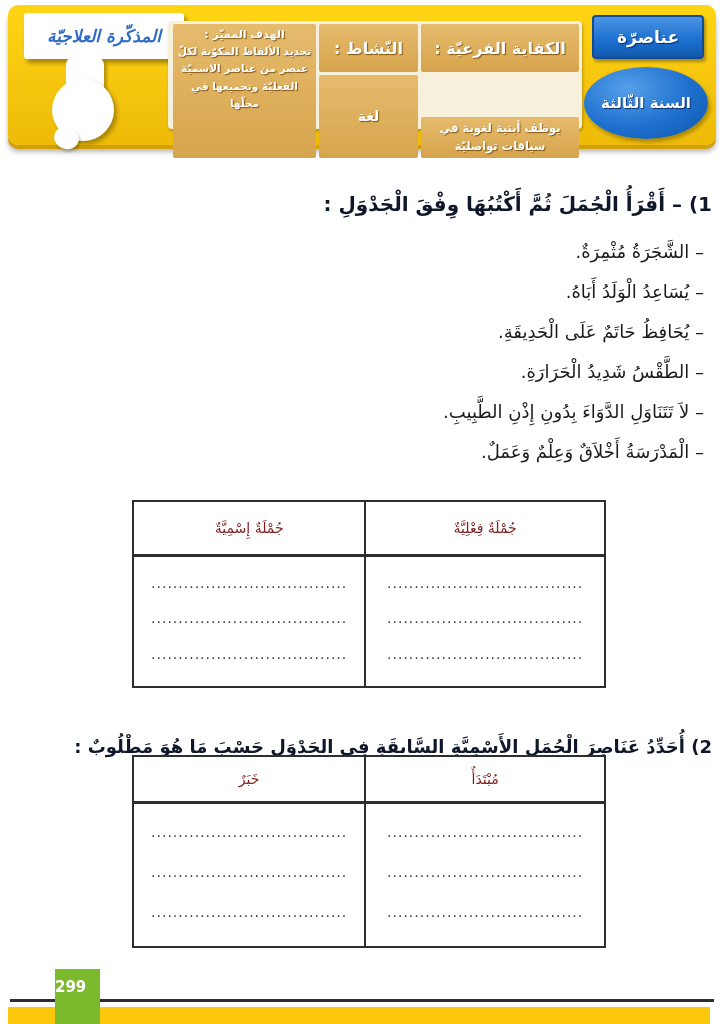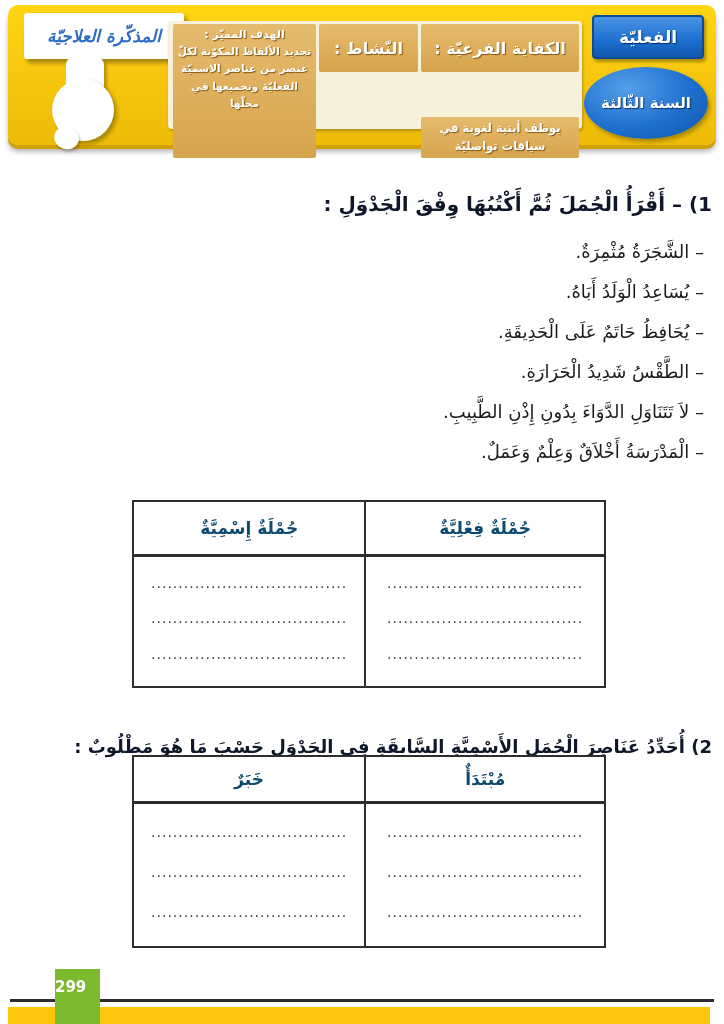--- a/index.html
+++ b/index.html
@@ -70,21 +70,21 @@
   .sentence{white-space:nowrap;}
   
   .answer-table{position:absolute;left:132px;width:474px;border:2px solid #2e2e2e;
     direction:rtl;display:flex;flex-direction:column;box-sizing:border-box;background:#fff;}
   .t1{top:500px;height:188px;}
   .t2{top:755px;height:193px;}
   .thead{display:flex;border-bottom:3px solid #2e2e2e;}
   .t1 .thead{height:52px;}
   .t2 .thead{height:44px;}
   .th{display:flex;align-items:center;justify-content:center;
-    font-size:17px;font-weight:bold;color:#0c4a6e;}
+    font-size:14px;font-weight:normal;color:#7f1d1d;}
   .col-r{width:51%;border-left:2px solid #2e2e2e;box-sizing:border-box;}
   .col-l{width:49%;}
   .tbody{flex:1;display:flex;}
   .bodycol{display:flex;flex-direction:column;justify-content:space-around;
     padding:8px 0 14px 0;box-sizing:border-box;}
   .dots{color:#3a3a3a;font-size:14px;letter-spacing:1px;text-align:center;
     white-space:nowrap;overflow:hidden;height:18px;line-height:18px;padding:0 16px;}
   
   .footer-line{position:absolute;left:10px;top:999px;width:704px;height:3px;background:#2d2d2d;}
   .footer-bar{position:absolute;left:8px;top:1007px;width:702px;height:17px;background:#FCC70B;}
@@ -109,23 +109,24 @@
     </div>
 
     <div class="info-grid">
       <div class="cell hdr">الكفاية الفرعيّة :</div>
       <div class="cell hdr">النّشاط :</div>
       <div class="cell goal">
         <div class="goal-label">الهدف المميّز :</div>
         <div class="goal-value">تحديد الألفاظ المكوّنة لكلّ عنصر من عناصر الاسميّة الفعليّة وتجميعها في محلّها</div>
       </div>
       <div class="cell val">يوظف أبنية لغوية في سياقات تواصليّة</div>
+      <div class="cell hdr" style="font-size:14px;">لغة</div>
     </div>
 
-    <div class="subject-btn">الفعليّة</div>
+    <div class="subject-btn">عناصرّة</div>
     <div class="level-oval">السنة الثّالثة</div>
   </header>
 
   <div class="red-heading h1">1) – أَقْرَأُ الْجُمَلَ ثُمَّ أَكْتُبُهَا وِفْقَ الْجَدْوَلِ :</div>
 
   <div class="sentences">
     <div class="sentence">– الشَّجَرَةُ مُثْمِرَةٌ.</div>
     <div class="sentence">– يُسَاعِدُ الْوَلَدُ أَبَاهُ.</div>
     <div class="sentence">– يُحَافِظُ حَاتَمٌ عَلَى الْحَدِيقَةِ.</div>
     <div class="sentence">– الطَّقْسُ شَدِيدُ الْحَرَارَةِ.</div>

